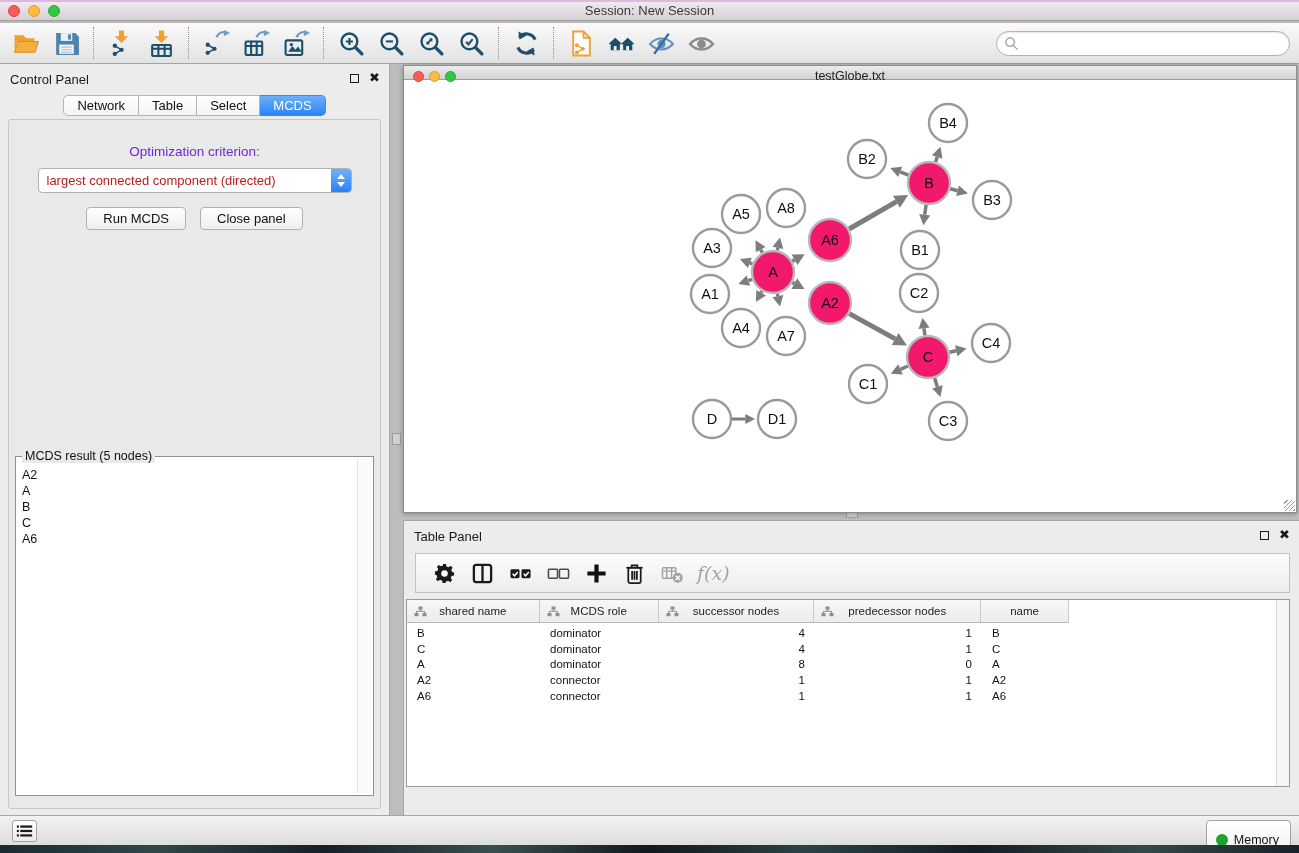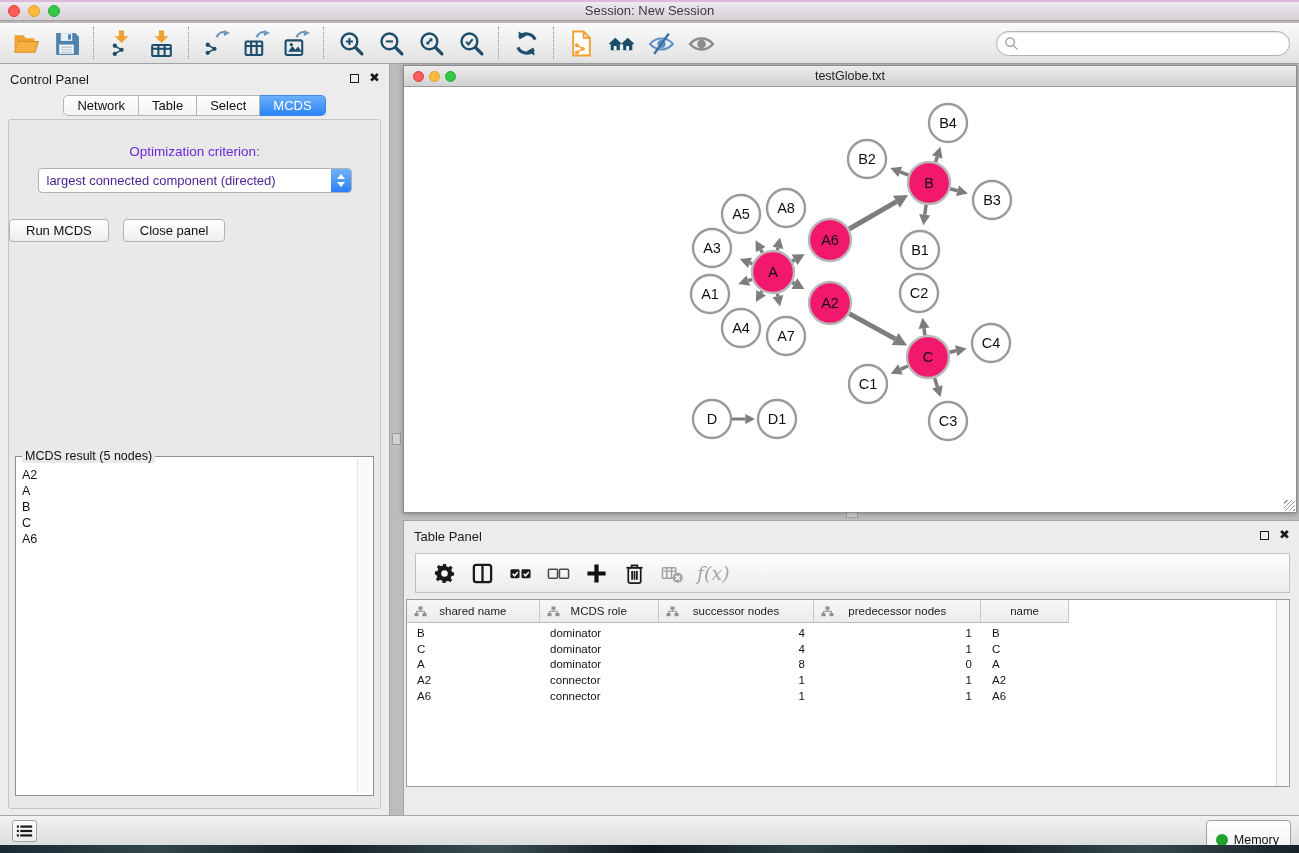--- a/index.html
+++ b/index.html
@@ -47,29 +47,29 @@
     border:1px solid #b5b5b5; border-left:none; font-size:13px; color:#111;
     display:flex; align-items:center; }
   .seg-tab:first-child { border-left:1px solid #b5b5b5; border-radius:5px 0 0 5px; }
   .seg-tab:last-child { border-radius:0 5px 5px 0; }
   .seg-tab.active { background:linear-gradient(#6cb0fc,#2a84f8); color:#fff; border-color:#4189e8; }
   .cp-body { position:absolute; top:55px; left:8px; right:8px; bottom:6px;
     background:#e9e9e9; border:1px solid #c6c6c6; border-radius:3px; }
   .opt-label { margin-top:24px; text-align:center; font-size:13.5px; color:#6d28d9; }
   .opt-select { margin:9px auto 0; width:314px; height:25px; background:#fff;
     border:1px solid #b1b1b1; border-radius:4px; position:relative; display:flex;
-    align-items:center; font-size:13px; color:#4c1d95; padding-left:8px; }
+    align-items:center; font-size:13px; color:#b91c1c; padding-left:8px; }
   .stepper { position:absolute; right:0; top:0; bottom:0; width:20px;
     background:linear-gradient(#70b1fb,#2c80f7); border-radius:0 3px 3px 0;
     display:flex; flex-direction:column; align-items:center; justify-content:center; gap:3px; }
   .chev-up { width:0; height:0; border-left:4px solid transparent; border-right:4px solid transparent;
     border-bottom:5px solid #fff; }
   .chev-down { width:0; height:0; border-left:4px solid transparent; border-right:4px solid transparent;
     border-top:5px solid #fff; }
-  .cp-buttons { display:flex; gap:14px; margin-top:26px; }
+  .cp-buttons { display:flex; justify-content:center; gap:14px; margin-top:14px; }
   .btn { height:23px; padding:0 16px; background:linear-gradient(#ffffff,#eeeeee);
     border:1px solid #b1b1b1; border-radius:4px; font-size:13px; color:#111;
     display:flex; align-items:center; }
   .result-box { position:absolute; left:6px; right:6px; top:336px; bottom:12px;
     border:1px solid #8f8f8f; background:#fff; }
   .result-legend { position:absolute; top:-8px; left:6px; background:#e9e9e9;
     padding:0 3px; font-size:12.5px; color:#111; }
   .result-list { position:absolute; inset:2px 18px 2px 2px; overflow:hidden;
     font-size:12.5px; color:#111; padding:8px 4px 0 4px; }
   .result-item { line-height:16px; }
@@ -79,21 +79,21 @@
   
   .mdi { position:absolute; left:391px; top:64px; right:0; bottom:38px; background:#bdbdbd; }
   .grip-left { position:absolute; left:1px; top:369px; width:9px; height:12px;
     background:#d2d2d2; border:1px solid #9e9e9e; }
   .grip-bottom { position:absolute; left:455px; top:448px; width:12px; height:6px;
     background:#d2d2d2; border:1px solid #9e9e9e; }
 
   
   .net-window { position:absolute; left:12px; top:1px; right:2px; height:448px;
     border:1px solid #8c8c8c; background:#fff; box-shadow:0 1px 5px rgba(0,0,0,.3); }
-  .net-titlebar { position:relative; height:21px;
+  .net-titlebar { position:relative; height:14px;
     background:linear-gradient(#ececec,#d2d2d2); border-bottom:1px solid #9c9c9c; }
   .net-title { text-align:center; font-size:12.5px; color:#222; line-height:21px; }
   .net-lights { position:absolute; left:9px; top:5px; display:flex; gap:5px; }
   .net-lights .light { width:11px; height:11px; }
   .net-canvas { position:absolute; top:22px; left:0; right:0; bottom:0; background:#fff; }
   .net-canvas svg { display:block; }
   .corner-resize { position:absolute; right:1px; bottom:1px; width:11px; height:11px;
     background:repeating-linear-gradient(135deg, transparent 0 2px, #9a9a9a 2px 3px); }
 
   

